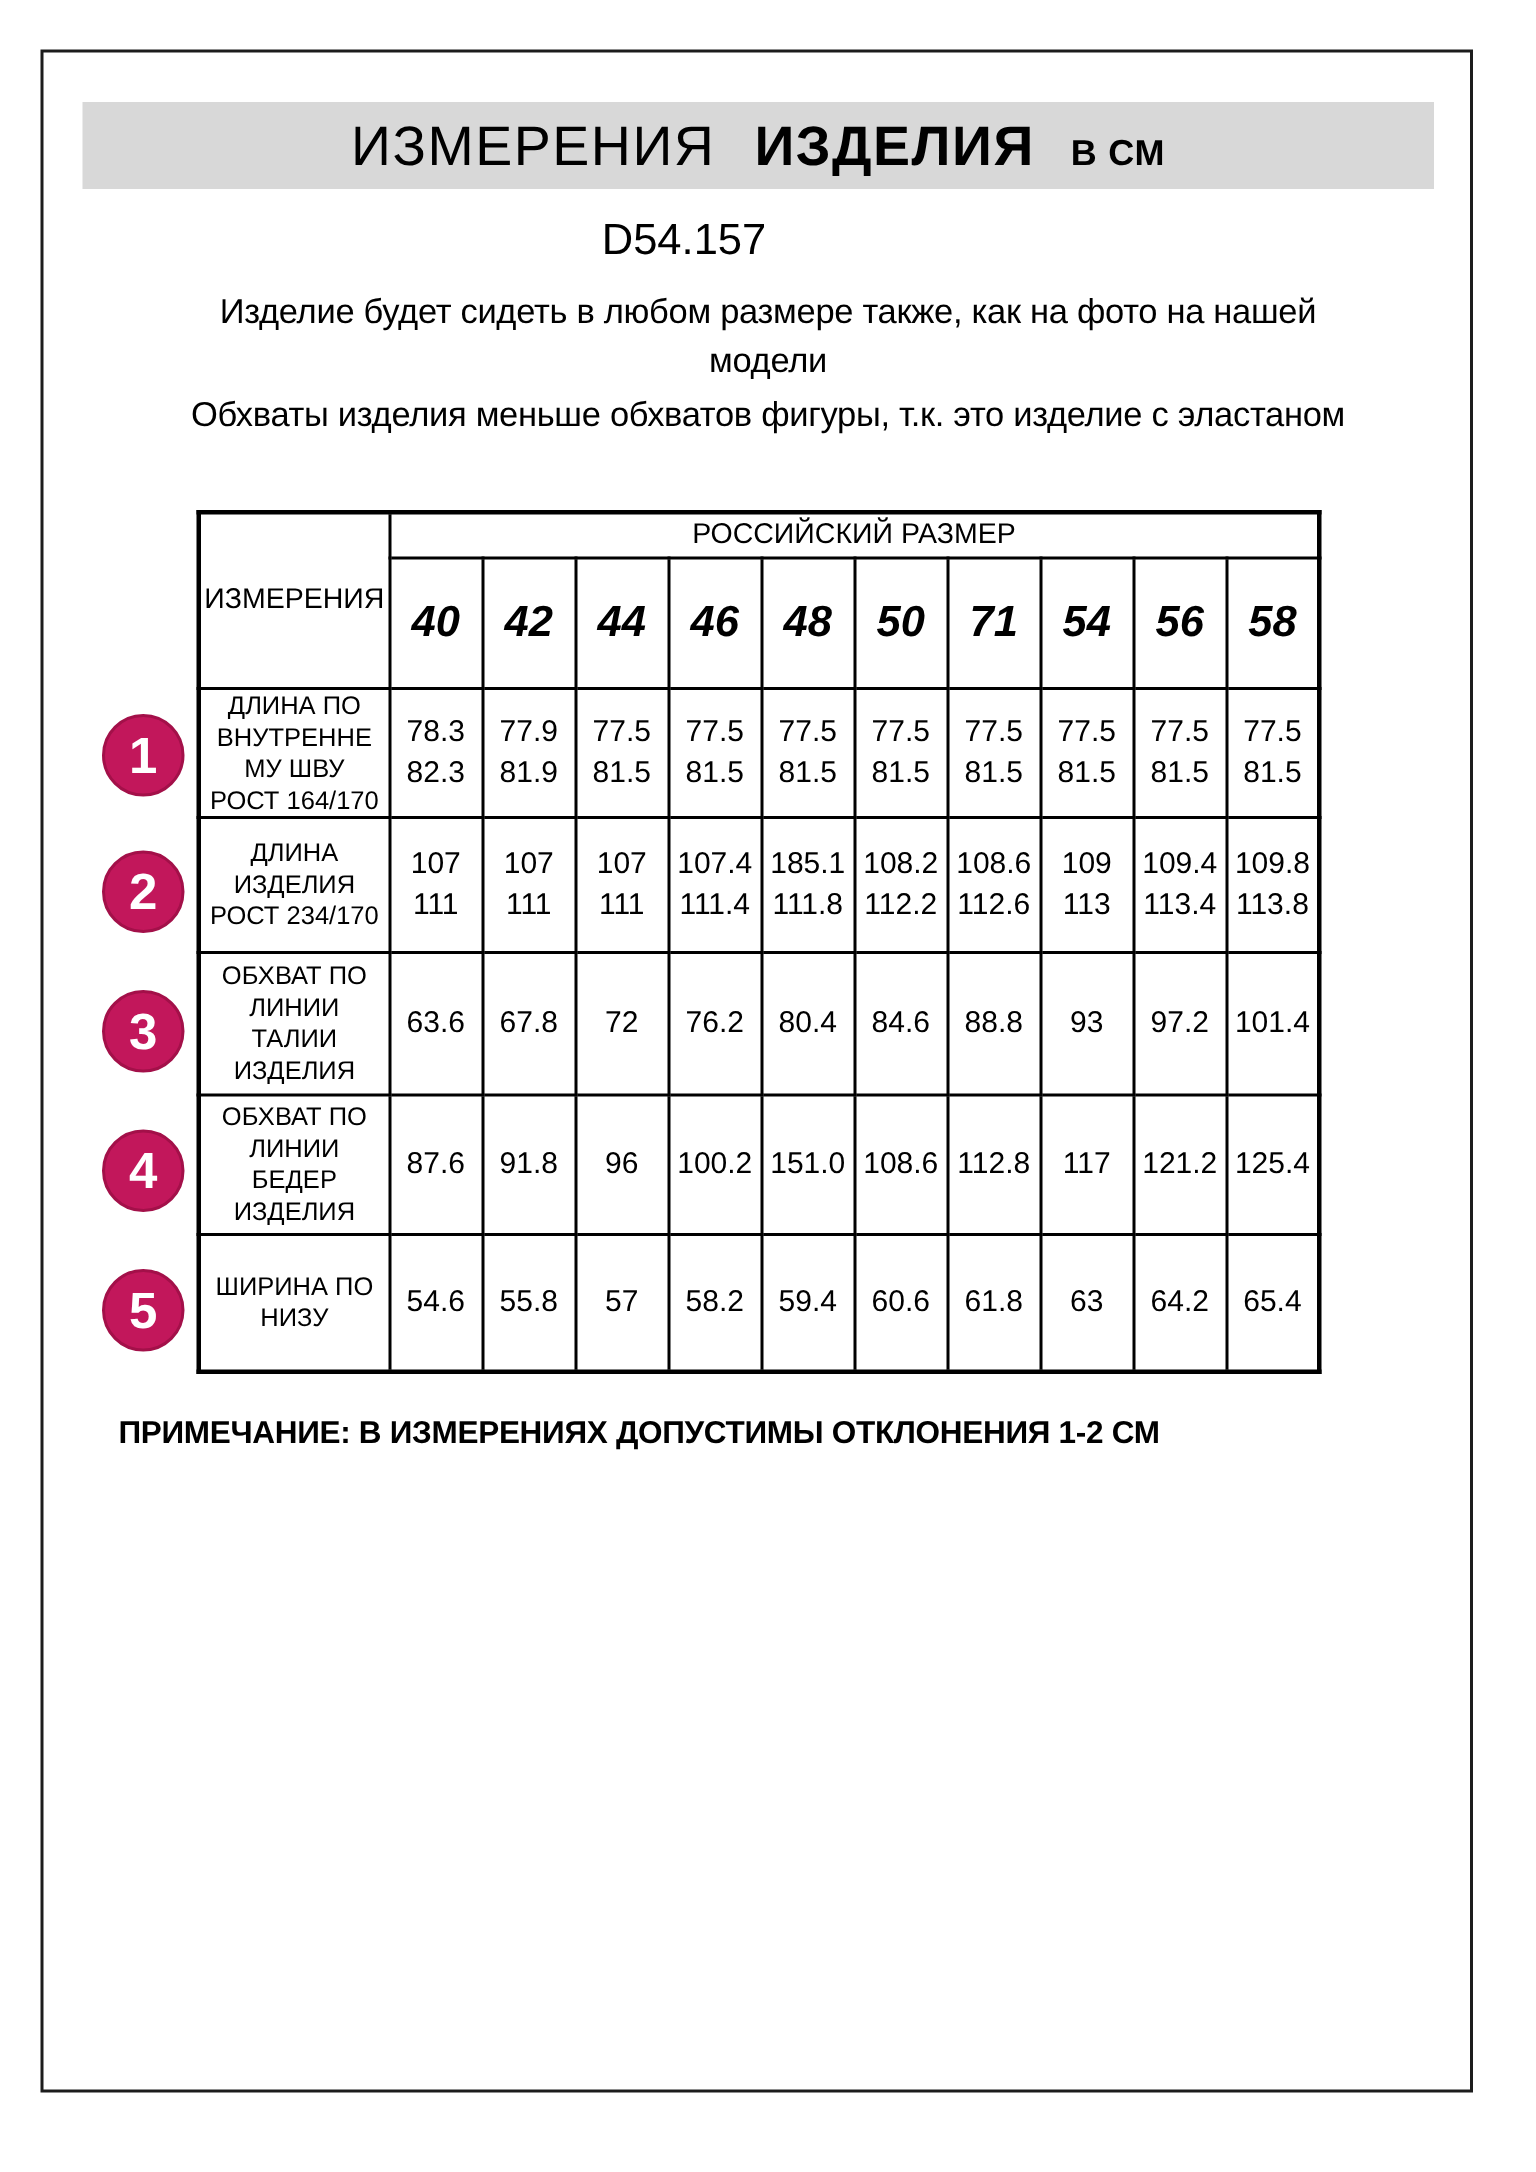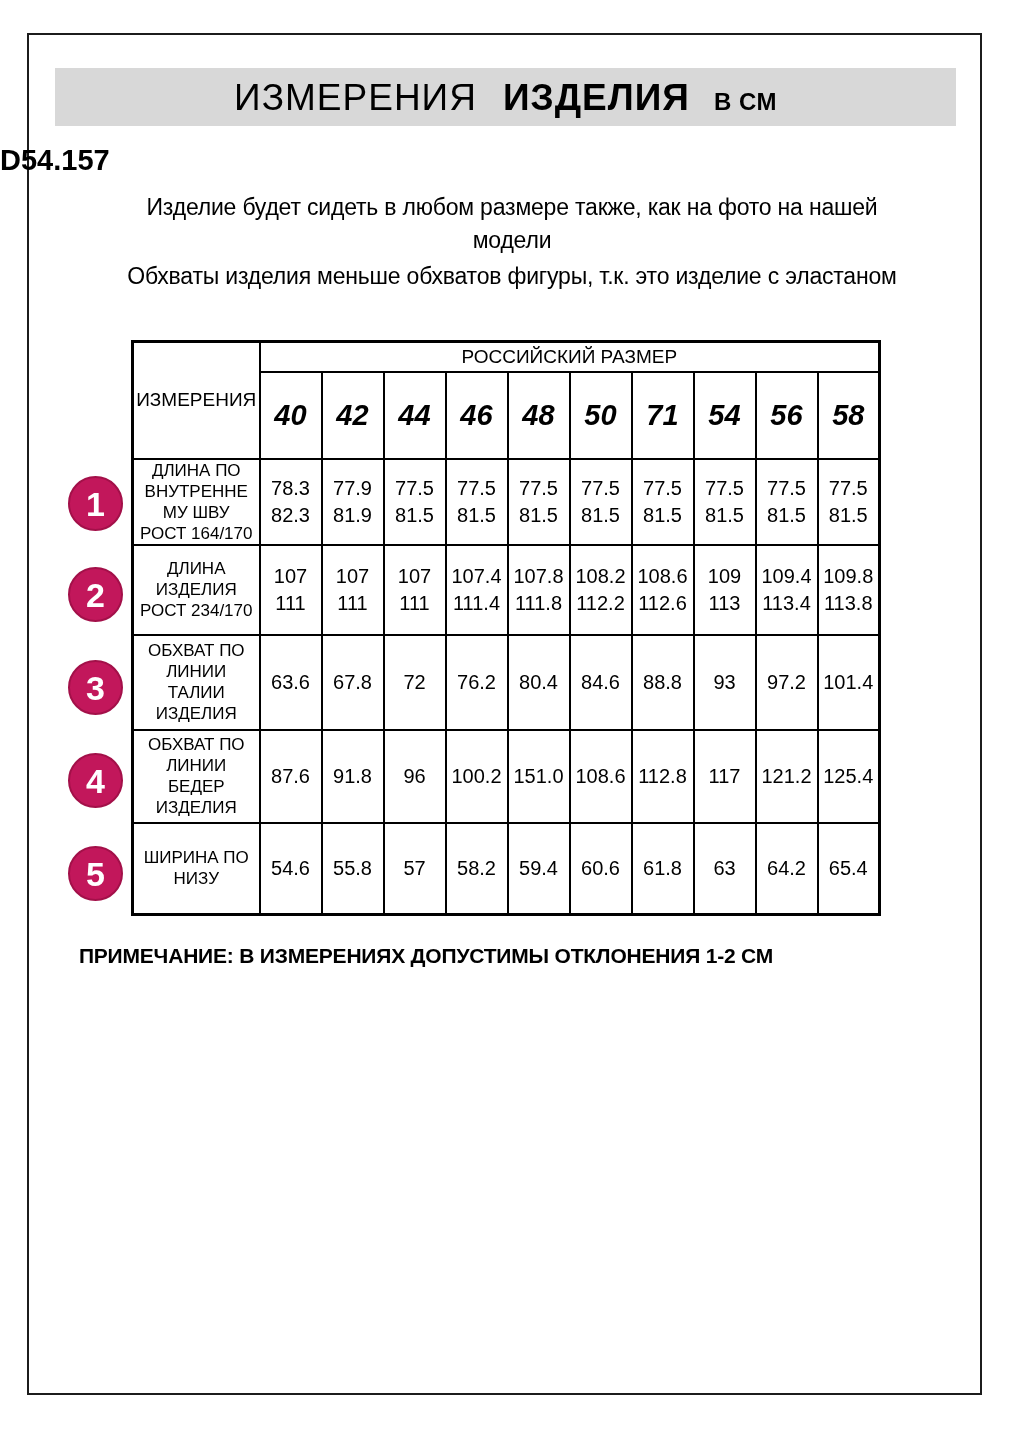--- a/index.html
+++ b/index.html
@@ -39,21 +39,22 @@
     font-size: 37px; font-weight: 700; letter-spacing: 1px;
     margin-left: 26px;
   }
   .title-band .t3 {
     font-size: 24px; font-weight: 700; letter-spacing: 0.5px;
     margin-left: 24px;
   }
   .product-code {
     position: absolute;
     left: 0; top: 144px; width: 912px;
-    font-size: 29px; font-weight: 700;
+    text-align: center;
+    font-size: 29px; font-weight: 400;
   }
   .intro {
     position: absolute;
     left: 112px; width: 800px;
     text-align: center;
     font-size: 23px;
     line-height: 33px;
     letter-spacing: -0.2px;
   }
   .intro.p1 { top: 191px; }
@@ -200,21 +201,21 @@
 ИЗДЕЛИЯ
 РОСТ 234/170</td>
           <td class="val">107
 111</td>
           <td class="val">107
 111</td>
           <td class="val">107
 111</td>
           <td class="val">107.4
 111.4</td>
-          <td class="val">107.8
+          <td class="val">185.1
 111.8</td>
           <td class="val">108.2
 112.2</td>
           <td class="val">108.6
 112.6</td>
           <td class="val">109
 113</td>
           <td class="val">109.4
 113.4</td>
           <td class="val">109.8

